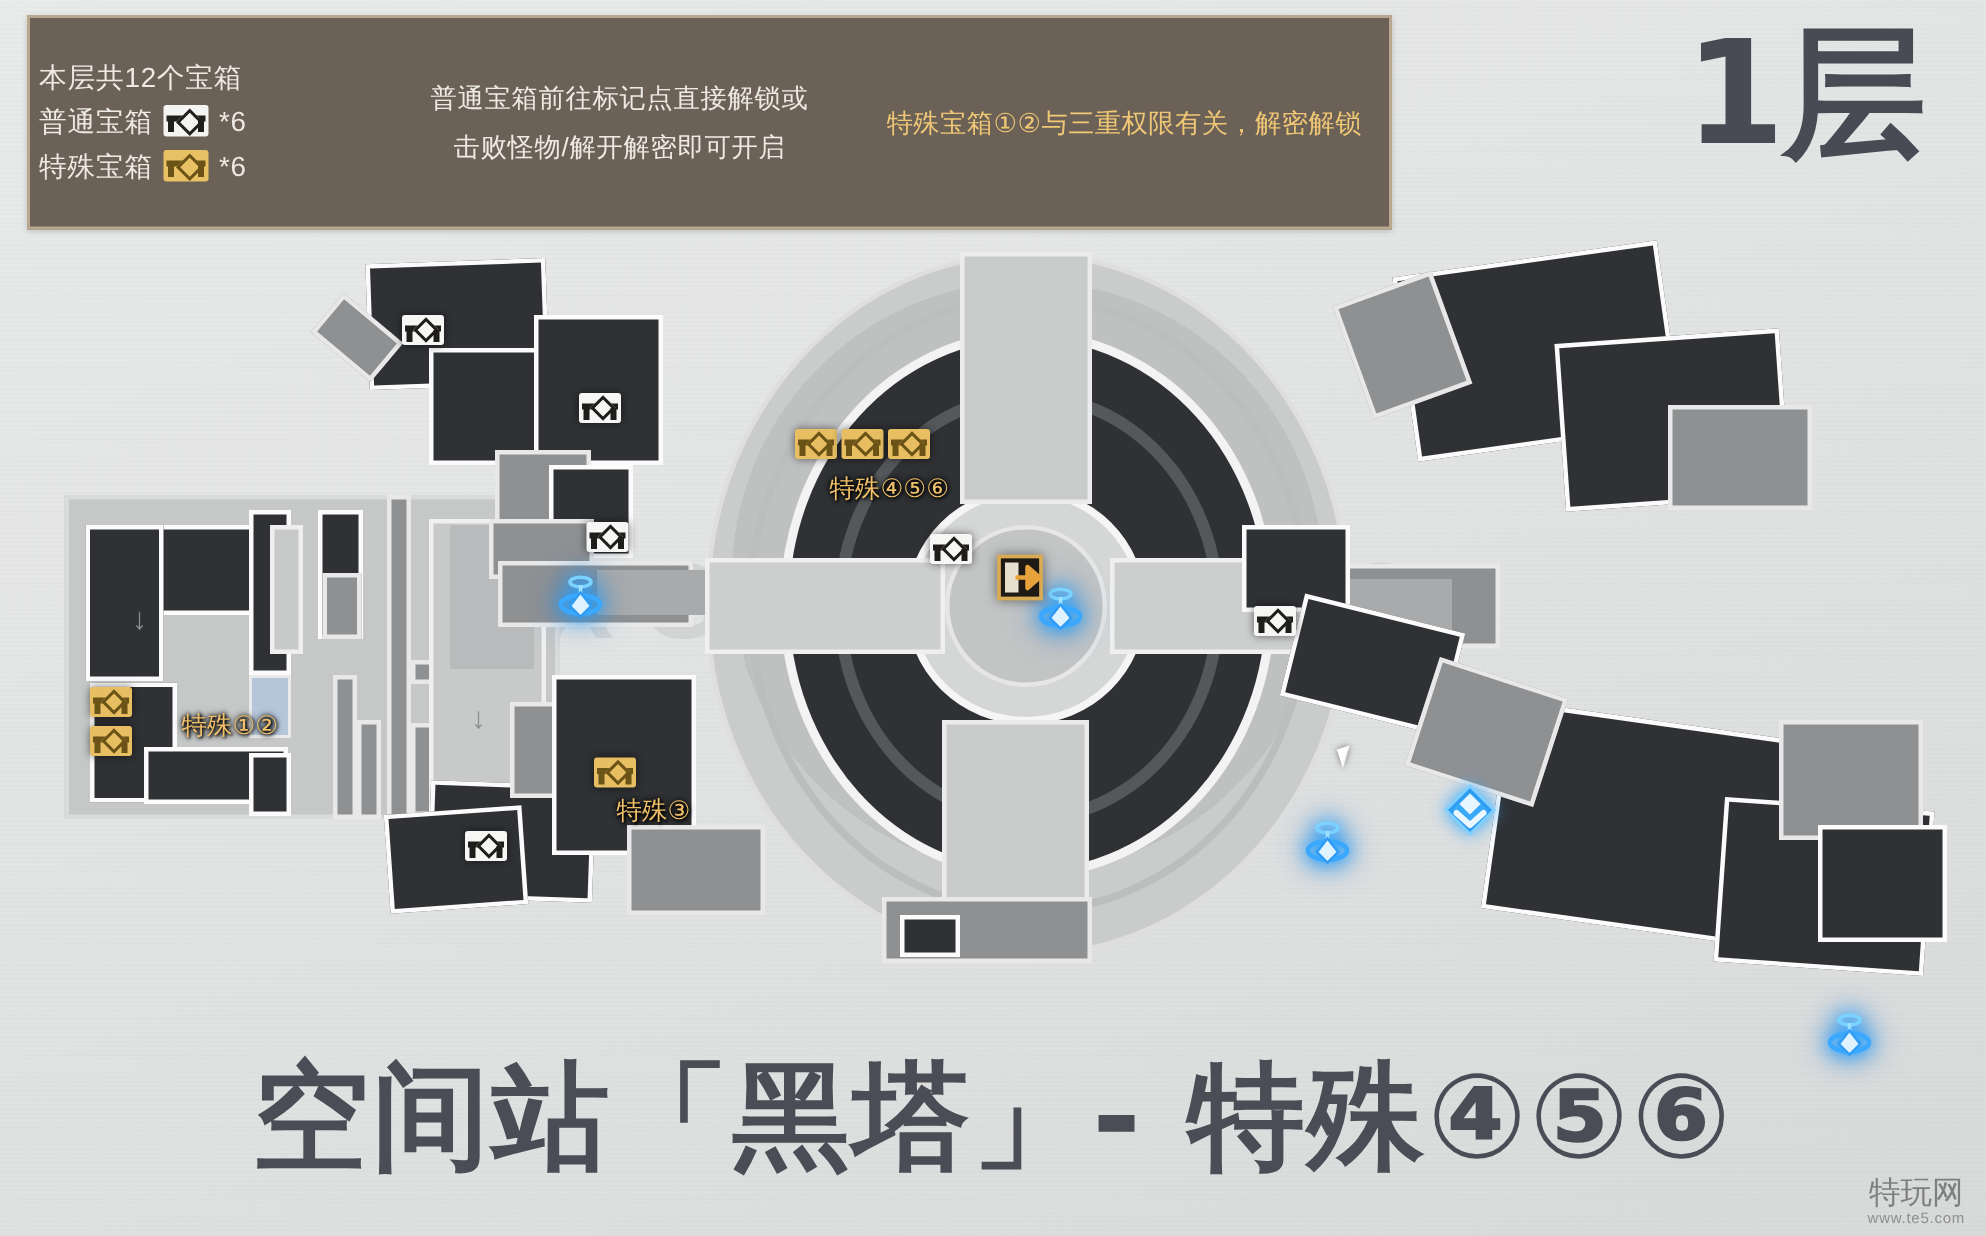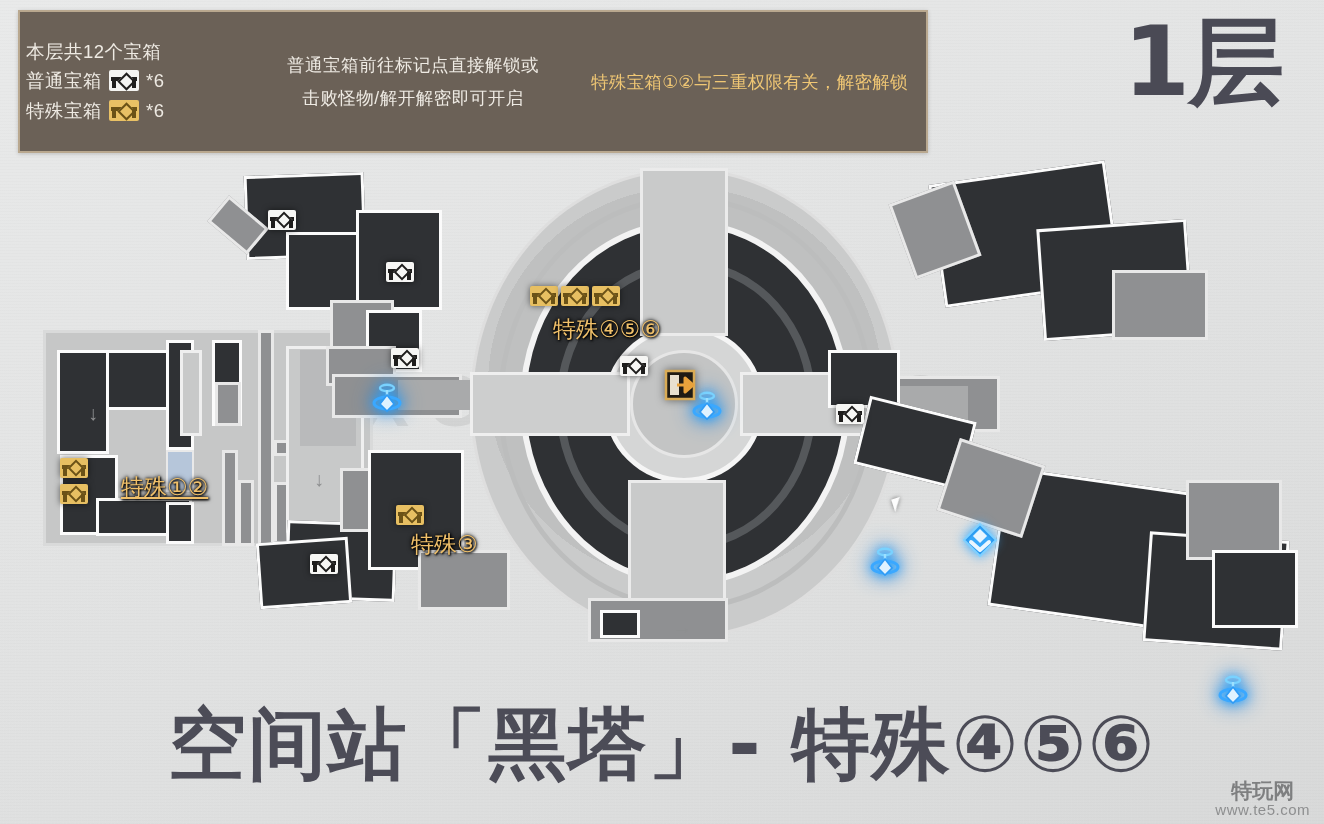--- a/index.html
+++ b/index.html
@@ -137,21 +137,21 @@
   .ic-chest .g::after{
     content:""; position:absolute; left:50%; top:4px; width:8px; height:8px; margin-left:-4px;
     transform:rotate(45deg); background:#f6f6f4; border:2px solid #1e1d1c;
   }
   .ic-chest.gold .g::after{ background:#e7bf62; border-color:#6b5217; }
   .ic-chest s{ position:absolute; left:3px; bottom:2.5px; width:4px; height:8px; background:#1e1d1c; }
   .ic-chest s.r{ left:auto; right:3px; }
   .ic-chest.gold s{ background:#6b5217; }
 
   .chest-label{
-    position:absolute; color:#f0c06a; font-size:23px; white-space:nowrap;
+    position:absolute; color:#f0c06a; font-size:17px; white-space:nowrap;
     text-shadow:0 0 5px #000,0 0 3px #000,1px 1px 2px #000; z-index:6;padding-left:27px;
   }
 
   
   .ic-anchor{ width:34px; height:38px; position:relative; }
   .ic-anchor svg{ display:block; filter:drop-shadow(0 0 5px #2fa8ff) drop-shadow(0 0 10px #1782e0); }
 
   
   .ic-diamond{ width:36px; height:36px; position:relative; }
   .ic-diamond svg{ display:block; filter:drop-shadow(0 0 6px #2fa8ff); }
@@ -174,22 +174,22 @@
   
   #wm-center{
     position:absolute; left:0; right:0; top:360px; text-align:center; z-index:1;
     font-size:72px; font-weight:bold; letter-spacing:18px;
     color:rgba(150,150,150,.20); white-space:nowrap; pointer-events:none;
   }
   #wm-brand{
     position:absolute; right:14px; bottom:6px; z-index:8; text-align:center;
     color:#8e8f90; line-height:1.05;
   }
-  #wm-brand .b1{ font-size:21px; font-weight:bold; color:#7e7f80; }
-  #wm-brand .b2{ font-size:15px; letter-spacing:.5px; }
+  #wm-brand .b1{ font-size:21px; font-weight:normal; color:#7e7f80; }
+  #wm-brand .b2{ font-size:10px; letter-spacing:.5px; }
 </style>
 </head>
 <body>
 
 <div id="legend">
 
   <div class="col col-left">
     <div class="lg-line">本层共12个宝箱</div>
 
     <div class="lg-line">
@@ -314,21 +314,21 @@
   <div class="marker" style="left:310px; top:404px;">
     <div class="ic-chest white"><span class="g"></span><s></s><s class="r"></s></div>
   </div>
   <div class="marker" style="left:836px; top:254px;">
     <div class="ic-chest white"><span class="g"></span><s></s><s class="r"></s></div>
   </div>
 
   <div class="marker" style="left:60px; top:308px;">
     <div class="ic-chest gold" style="margin-bottom:6px;"><span class="g"></span><s></s><s class="r"></s></div>
     <div class="ic-chest gold"><span class="g"></span><s></s><s class="r"></s></div>
-    <div class="chest-label" style="left:34px; top:14px;text-decoration:underline;">特殊①②</div>
+    <div class="chest-label" style="left:34px; top:14px;">特殊①②</div>
   </div>
 
   <div class="marker" style="left:396px; top:355px;">
     <div class="ic-chest gold"><span class="g"></span><s></s><s class="r"></s></div>
     <div class="chest-label" style="left:-12px; top:24px;">特殊③</div>
   </div>
 
   <div class="marker" style="left:530px; top:136px;">
     <div style="display:flex; gap:3px;">
       <div class="ic-chest gold"><span class="g"></span><s></s><s class="r"></s></div>

